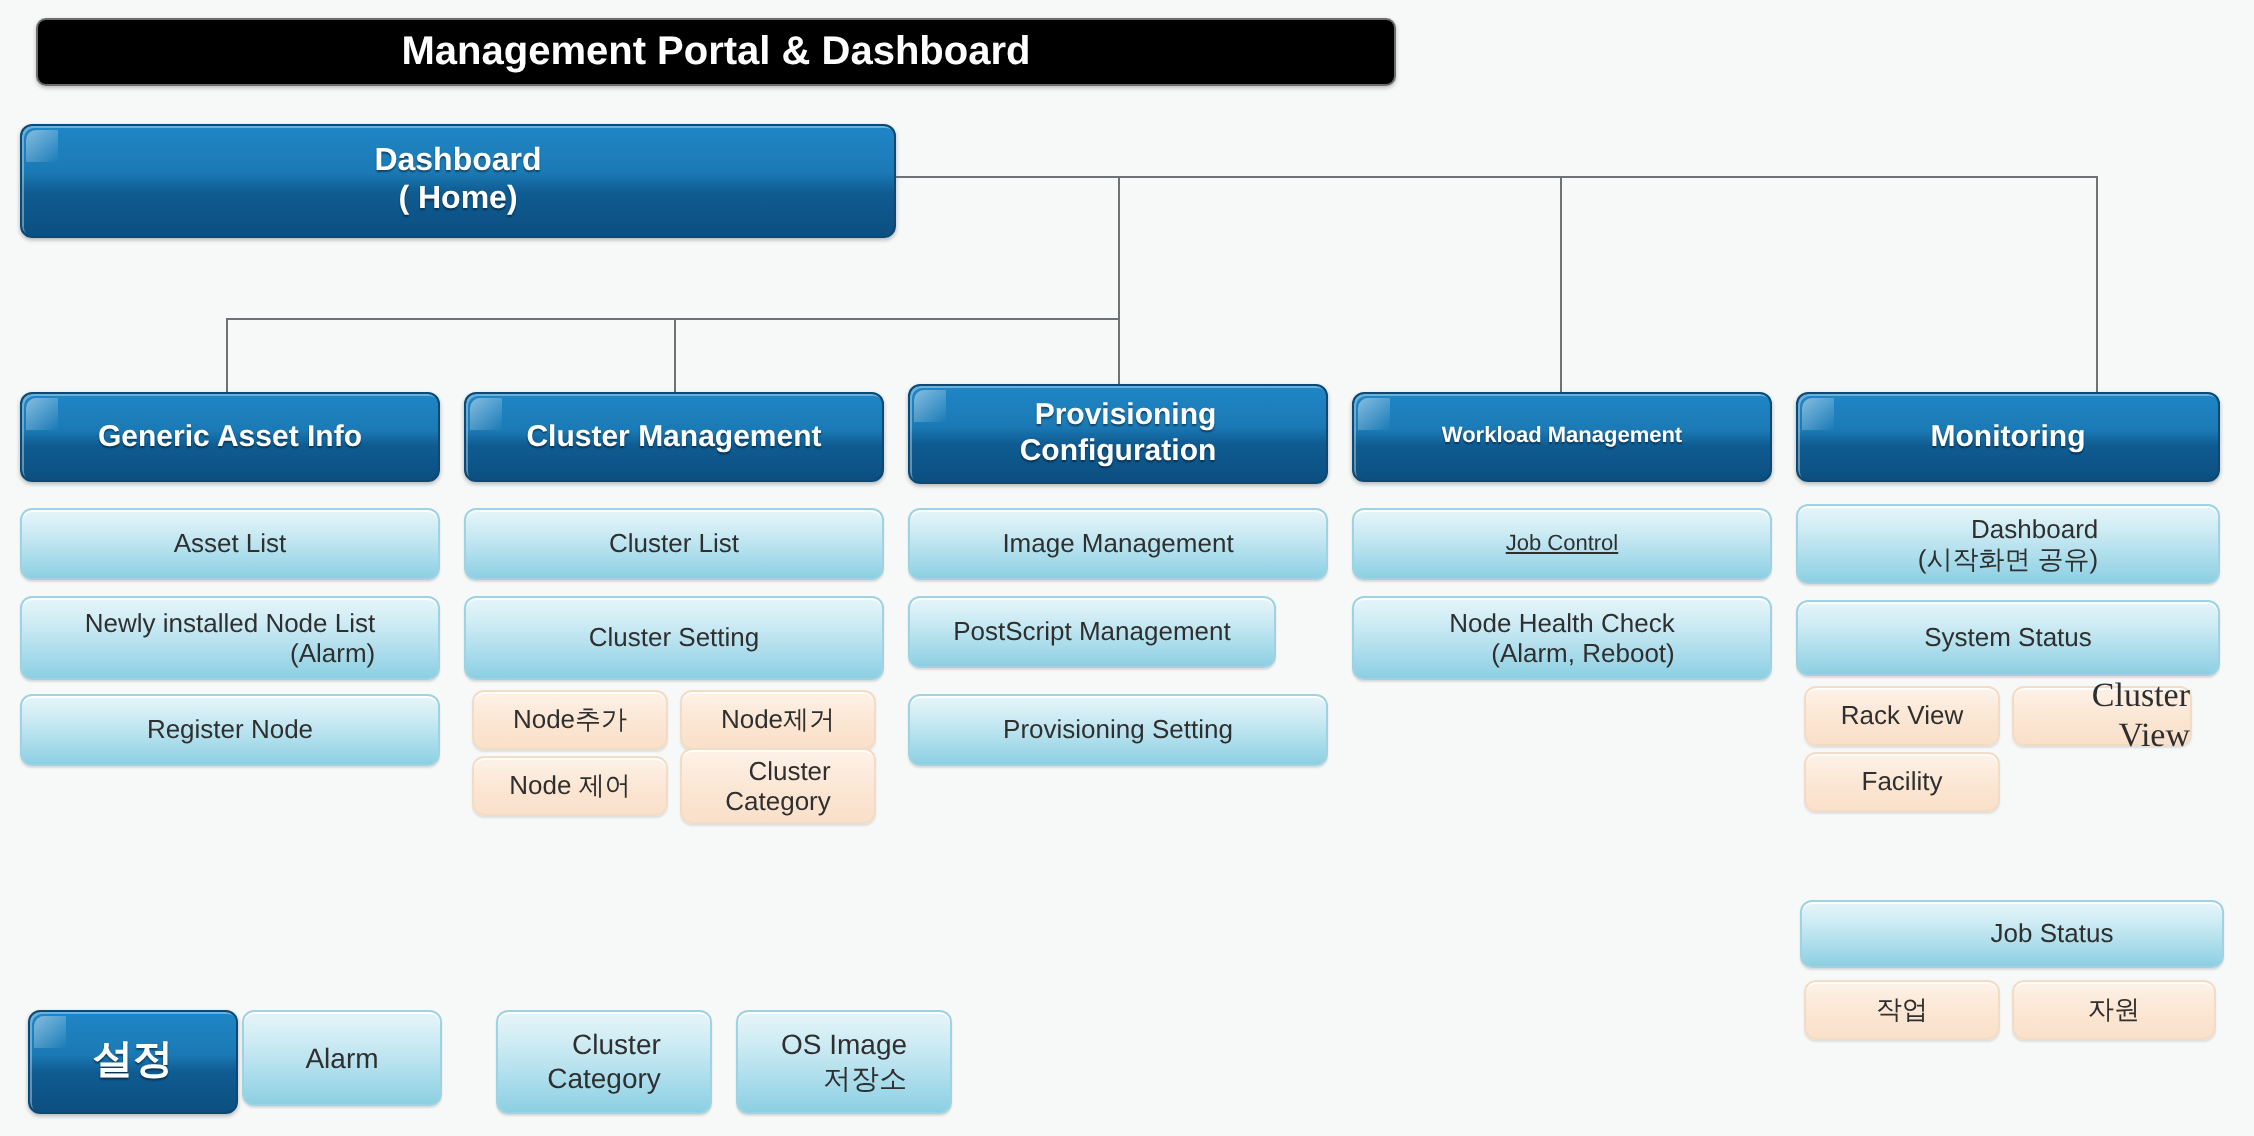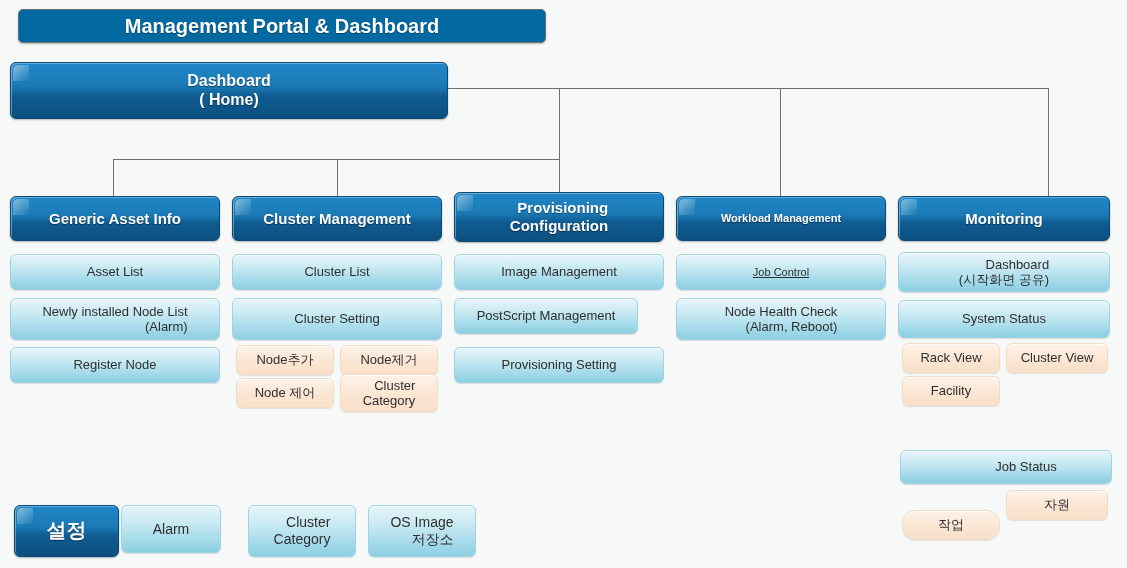--- a/index.html
+++ b/index.html
@@ -71,24 +71,24 @@
     font-weight: normal;
     box-shadow: inset 0 1px 0 rgba(255,255,255,0.8),
                 0 1px 1px rgba(0,0,0,0.10);
   }
 
   
   #titlebar {
     position: absolute;
     left: 18px;
     top: 9px;
-    width: 528px;
+    width: 680px;
     height: 34px;
     box-sizing: border-box;
-    background: #0369a1;
+    background: #000000;
     border: 1px solid #6e6e6e;
     border-radius: 5px;
     color: #ffffff;
     font-size: 20px;
     font-weight: bold;
     display: flex;
     align-items: center;
     justify-content: center;
     text-shadow: 0 1px 1px rgba(0,0,0,0.35);
     box-shadow: 0 1px 2px rgba(0,0,0,0.25);
@@ -198,31 +198,31 @@
   <div class="box light" style="left:898px; top:252px; width:212px; height:40px; font-size:13px; white-space:pre-line;">
     <span style="white-space: pre-line;">Dashboard
 (시작화면 공유)</span>
   </div>
   <div class="box light" style="left:898px; top:300px; width:212px; height:38px; font-size:13px;">
     <span>System Status</span>
   </div>
   <div class="box peach" style="left:902px; top:343px; width:98px; height:30px; font-size:13px;">
     <span>Rack View</span>
   </div>
-  <div class="box peach" style="left:1006px; top:343px; width:102px; height:30px; font-size:13px;">
+  <div class="box peach" style="left:1006px; top:343px; width:90px; height:30px; font-size:17px;font-family:Liberation Serif, serif;">
     <span>Cluster View</span>
   </div>
   <div class="box peach" style="left:902px; top:376px; width:98px; height:30px; font-size:13px;">
     <span>Facility</span>
   </div>
 
   <div class="box light" style="left:900px; top:450px; width:212px; height:34px; font-size:13px;padding-left:40px;">
     <span>Job Status</span>
   </div>
-  <div class="box peach" style="left:902px; top:510px; width:98px; height:30px; font-size:13px;border-radius:13px;">
+  <div class="box peach" style="left:902px; top:490px; width:98px; height:30px; font-size:13px;">
     <span>작업</span>
   </div>
   <div class="box peach" style="left:1006px; top:490px; width:102px; height:30px; font-size:13px;">
     <span>자원</span>
   </div>
 
   <div class="box dark" style="left:14px; top:505px; width:105px; height:52px; font-size:20px;">
     <span>설정</span>
   </div>
   <div class="box light" style="left:121px; top:505px; width:100px; height:48px; font-size:14px;">

